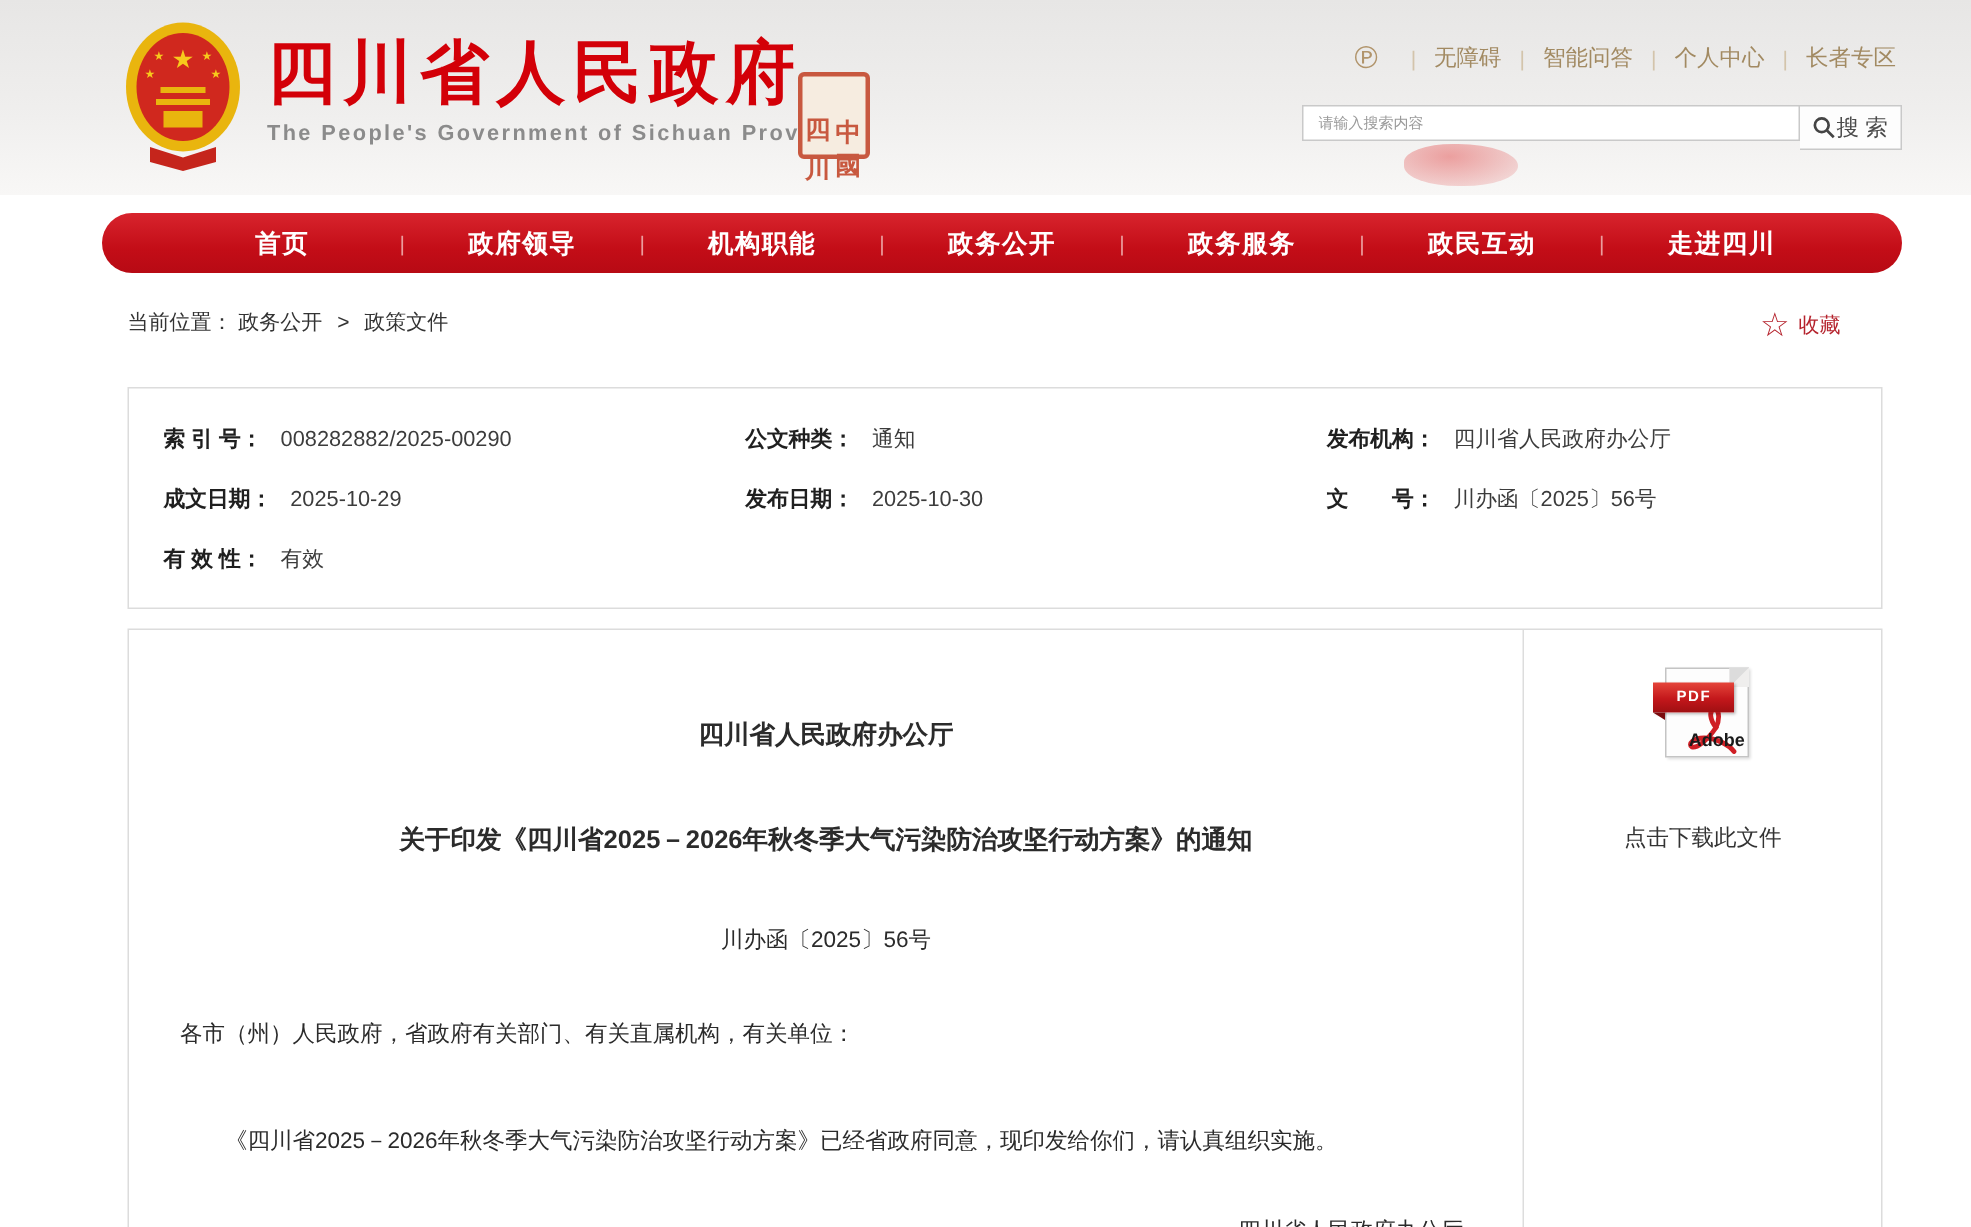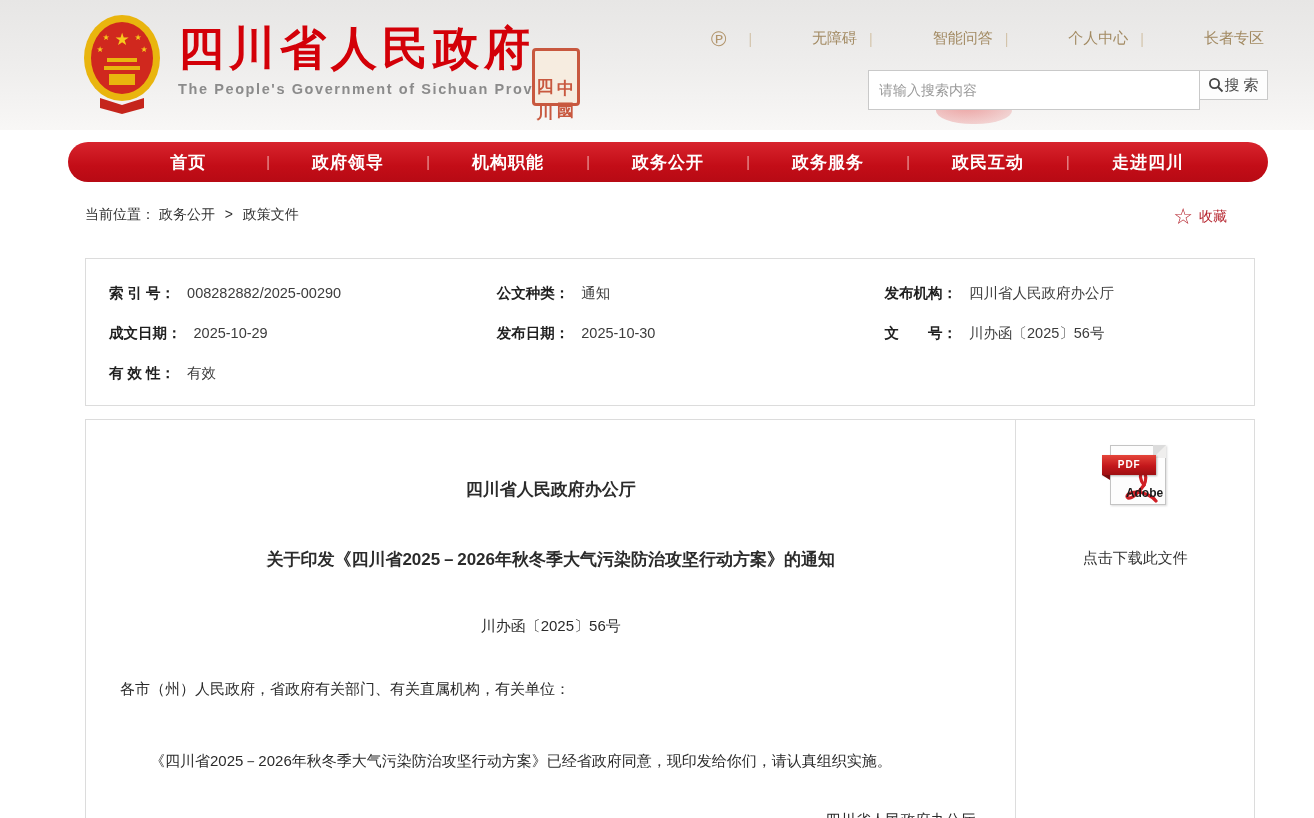--- a/index.html
+++ b/index.html
@@ -15,30 +15,30 @@
     font-family:"Liberation Serif","DejaVu Serif",serif; }
   .site-subtitle { margin-top:6px; font-size:14.5px; color:#8b8b8b; letter-spacing:1.6px; font-weight:bold; }
   .seal { position:absolute; left:532px; top:48px; width:48px; height:58px; border:3px solid #c8583f;
     border-radius:4px; background:#f6ece0; display:grid; grid-template-columns:1fr 1fr; direction:rtl;
     align-items:center; justify-items:center; padding:2px; }
   .seal span { color:#c8583f; font-size:17px; font-weight:bold; line-height:1.2;
     writing-mode:vertical-rl; text-orientation:upright; }
 
   .top-links { position:absolute; right:50px; top:28px; display:flex; align-items:center; font-size:15px; }
   .voice-icon { color:#b1946b; font-size:21px; margin-right:10px; line-height:1; }
-  .top-links a { color:#a28a62; text-decoration:none;margin-left:48px; }
+  .top-links a { color:#a28a62; text-decoration:none; }
   .tl-sep { color:#d3c4ab; margin:0 12px; font-size:14px; }
 
   .deco-blob { position:absolute; left:936px; top:96px; width:76px; height:28px;
     background:radial-gradient(ellipse at 40% 30%, rgba(228,90,90,.55), rgba(228,120,120,.15));
     border-radius:45% 55% 50% 50%; }
 
   .search-row { position:absolute; left:868px; top:70px; display:flex; }
-  .search-input { width:332px; height:40px; border:1px solid #c9c9c9; background:#fff;
-    padding:0 10px; font-size:14px; color:#4c1d95; outline:none; }
+  .search-input { width:332px; height:24px; border:1px solid #c9c9c9; background:#fff;
+    padding:0 10px; font-size:10px; color:#4c1d95; outline:none; }
   .search-input::placeholder { color:#9a9a9a; }
   .search-btn { width:68px; height:30px; border:1px solid #c9c9c9; border-left:none; background:#fdfdfd;
     display:flex; align-items:center; justify-content:center; gap:0; cursor:pointer;
     font-size:15px; color:#4a4a4a; }
 
   
   .nav-wrap { background:#fff; padding:12px 0 0 0; }
   .nav-bar { margin:0 46px 0 68px; width:1200px; height:40px; border-radius:20px;
     background:linear-gradient(180deg,#d8242d 0%,#c30d17 60%,#b70a14 100%);
     display:flex; align-items:center; padding:0 42px; }

